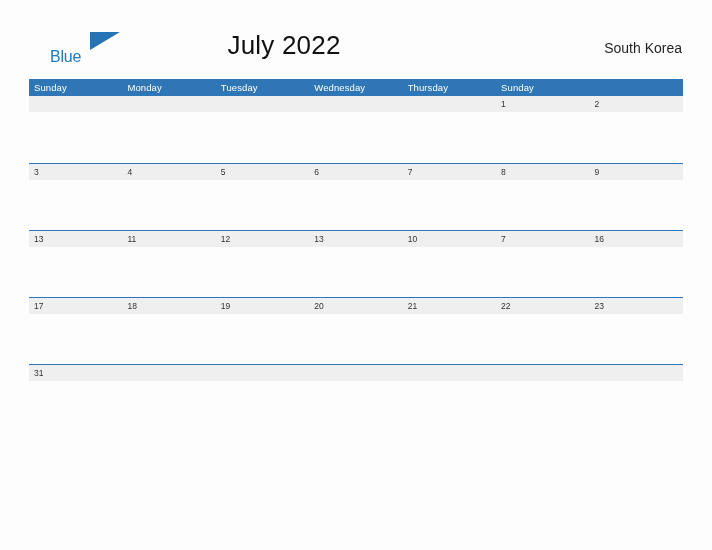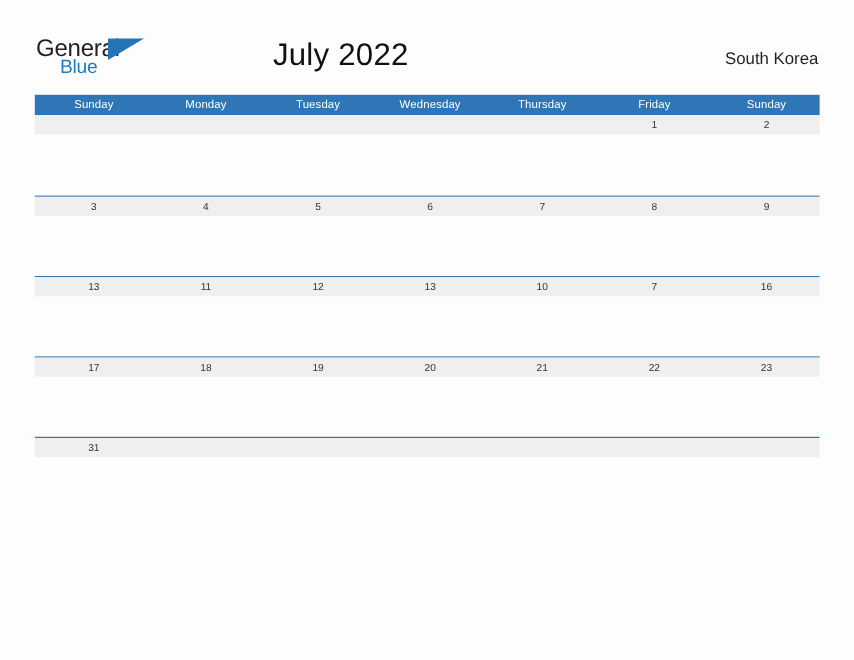--- a/index.html
+++ b/index.html
@@ -86,21 +86,20 @@
     white-space: nowrap;
     text-align: right;
   }
 
   
   .calendar {
     position: absolute;
     left: 29px;
     top: 79px;
     width: 654px;
-    text-align: center;
   }
   .dow-row {
     display: flex;
     width: 654px;
     height: 17px;
     background: #2e76b6;
   }
   .dow-cell {
     width: 93.43px;
     flex: 0 0 93.43px;
@@ -162,38 +161,36 @@
   }
 </style>
 </head>
 <body>
 
 <div class="page">
 
   <div class="top-bar">
 
     <div class="logo">
-      <span class="logo-general">General</span>
       <span class="logo-flag"></span>
       <span class="logo-blue">Blue</span>
     </div>
 
     <div class="cal-title">July 2022</div>
 
     <div class="region-label">South Korea</div>
   </div>
 
   <div class="calendar">
     <div class="dow-row">
         <div class="dow-cell">Sunday</div>
         <div class="dow-cell">Monday</div>
         <div class="dow-cell">Tuesday</div>
         <div class="dow-cell">Wednesday</div>
         <div class="dow-cell">Thursday</div>
-        <div class="dow-cell">Friday</div>
         <div class="dow-cell">Sunday</div>
       </div>
     <div id="weeks-container">
         <div class="week-row first">
           <div class="date-band">
             <div class="date-cell"></div>
             <div class="date-cell"></div>
             <div class="date-cell"></div>
             <div class="date-cell"></div>
             <div class="date-cell"></div>

